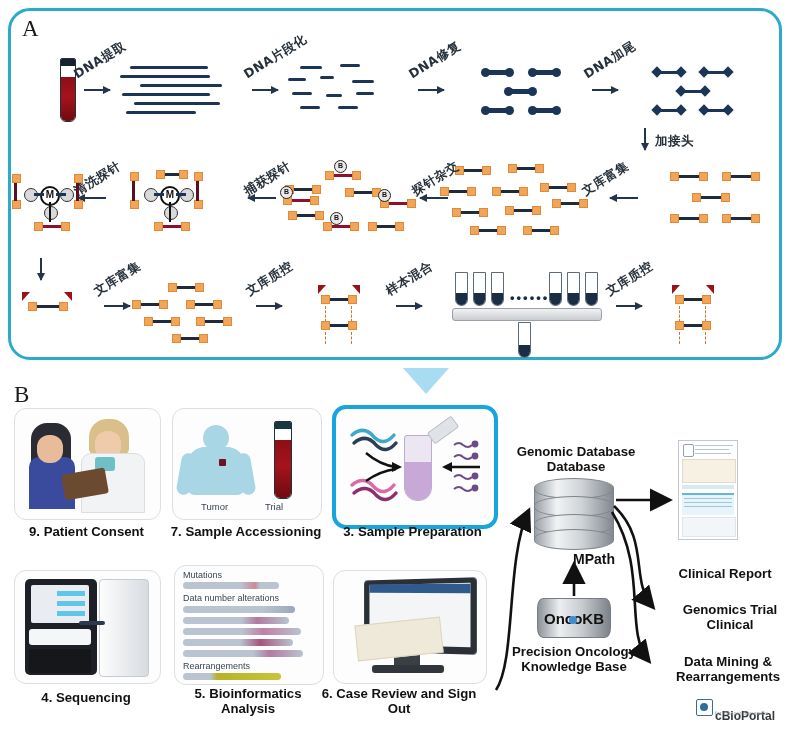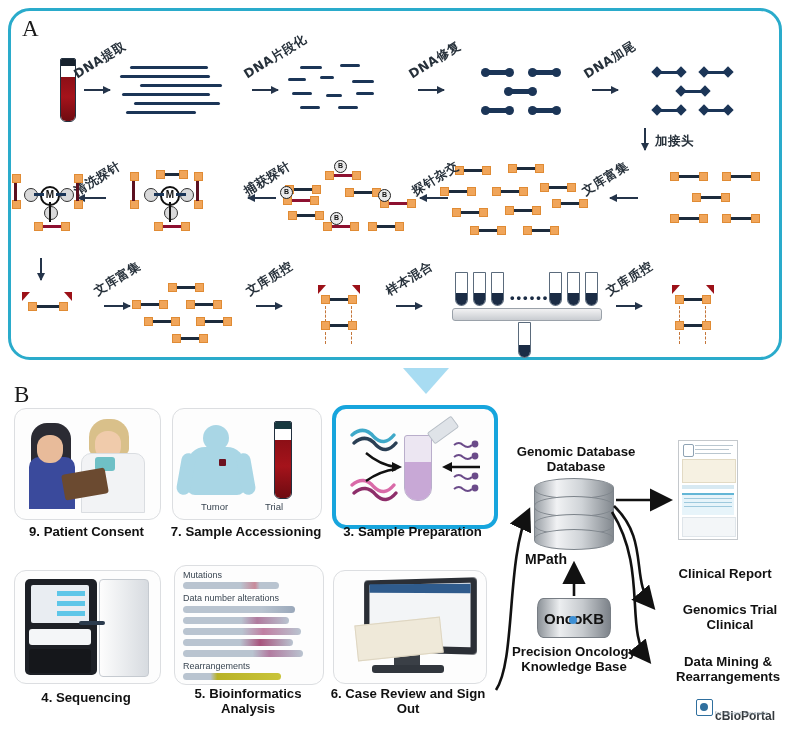--- a/index.html
+++ b/index.html
@@ -585,33 +585,33 @@
 <div class="caption" style="left:172px;top:686px;width:152px;">5. Bioinformatics Analysis</div>
 
 <div class="card" style="left:333px;top:570px;width:152px;height:112px;">
   <div style="position:absolute;left:26px;top:8px;width:116px;height:74px;background:#2b2f36;border-radius:4px;transform:perspective(320px) rotateY(-14deg);"></div>
   <div style="position:absolute;left:32px;top:13px;width:104px;height:62px;background:#f3f5f7;transform:perspective(320px) rotateY(-14deg);"></div>
   <div style="position:absolute;left:32px;top:13px;width:104px;height:9px;background:#2f5b8c;transform:perspective(320px) rotateY(-14deg);"></div>
   <div style="position:absolute;left:60px;top:80px;width:26px;height:16px;background:#3a3f46;"></div>
   <div style="position:absolute;left:38px;top:94px;width:72px;height:8px;background:#31363d;border-radius:3px;"></div>
   <div style="position:absolute;left:22px;top:50px;width:84px;height:34px;background:#efe9d9;transform:rotate(-6deg);border:1px solid #ded6c2;"></div>
 </div>
-<div class="caption" style="left:329px;top:686px;width:158px;">6. Case Review and Sign Out</div>
+<div class="caption" style="left:320px;top:686px;width:158px;">6. Case Review and Sign Out</div>
 
 <div class="heading" style="left:496px;top:444px;width:160px;">
   <span>Genomic Database</span><br><span>Database</span>
 </div>
 <div class="dbcyl" style="left:534px;top:478px;width:80px;height:72px;">
   <div class="body" style="top:10px;height:52px;"></div>
   <div class="ring" style="top:0;"></div>
   <div class="ring" style="top:18px;"></div>
   <div class="ring" style="top:36px;"></div>
   <div class="ring" style="top:51px;"></div>
 </div>
-<div class="heading" style="left:486px;top:552px;width:120px;font-size:14px;">MPath</div>
+<div class="heading" style="left:534px;top:552px;width:120px;font-size:14px;">MPath</div>
 
 <div class="okb" style="left:537px;top:598px;">
   <span>OncoKB</span>
   <div class="dot"></div>
 </div>
 <div class="heading" style="left:492px;top:644px;width:164px;">
   <span>Precision Oncology</span><br><span>Knowledge Base</span>
 </div>
 
 <div class="report" style="left:678px;top:440px;width:58px;height:98px;">

